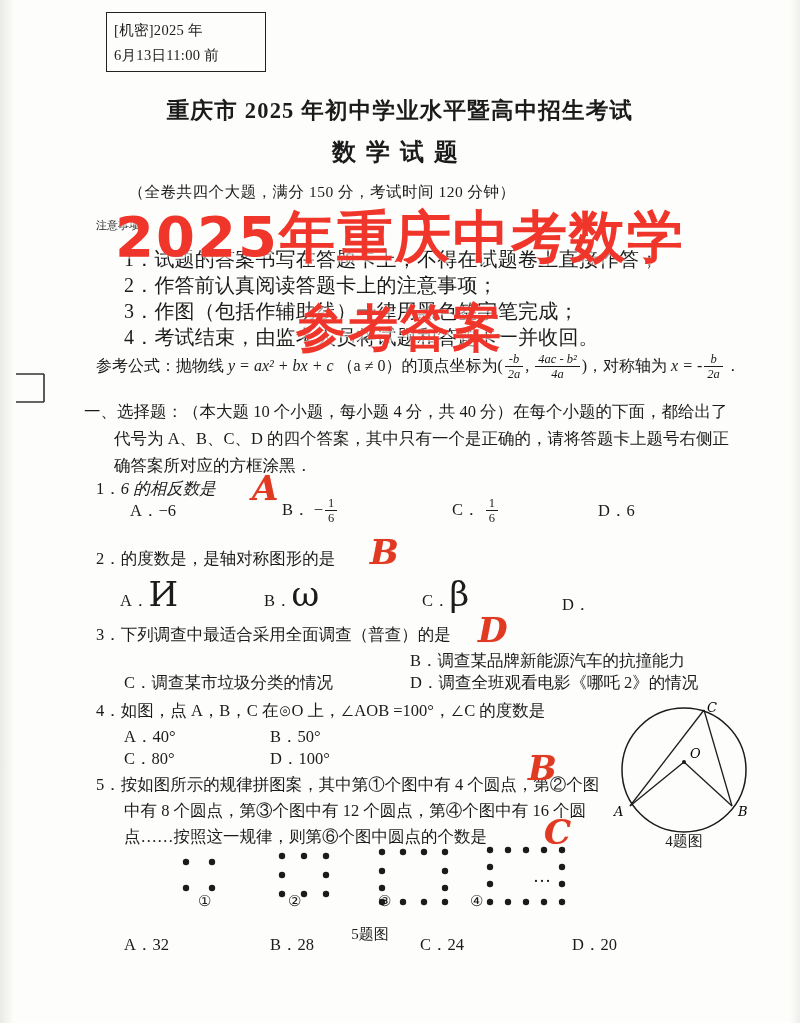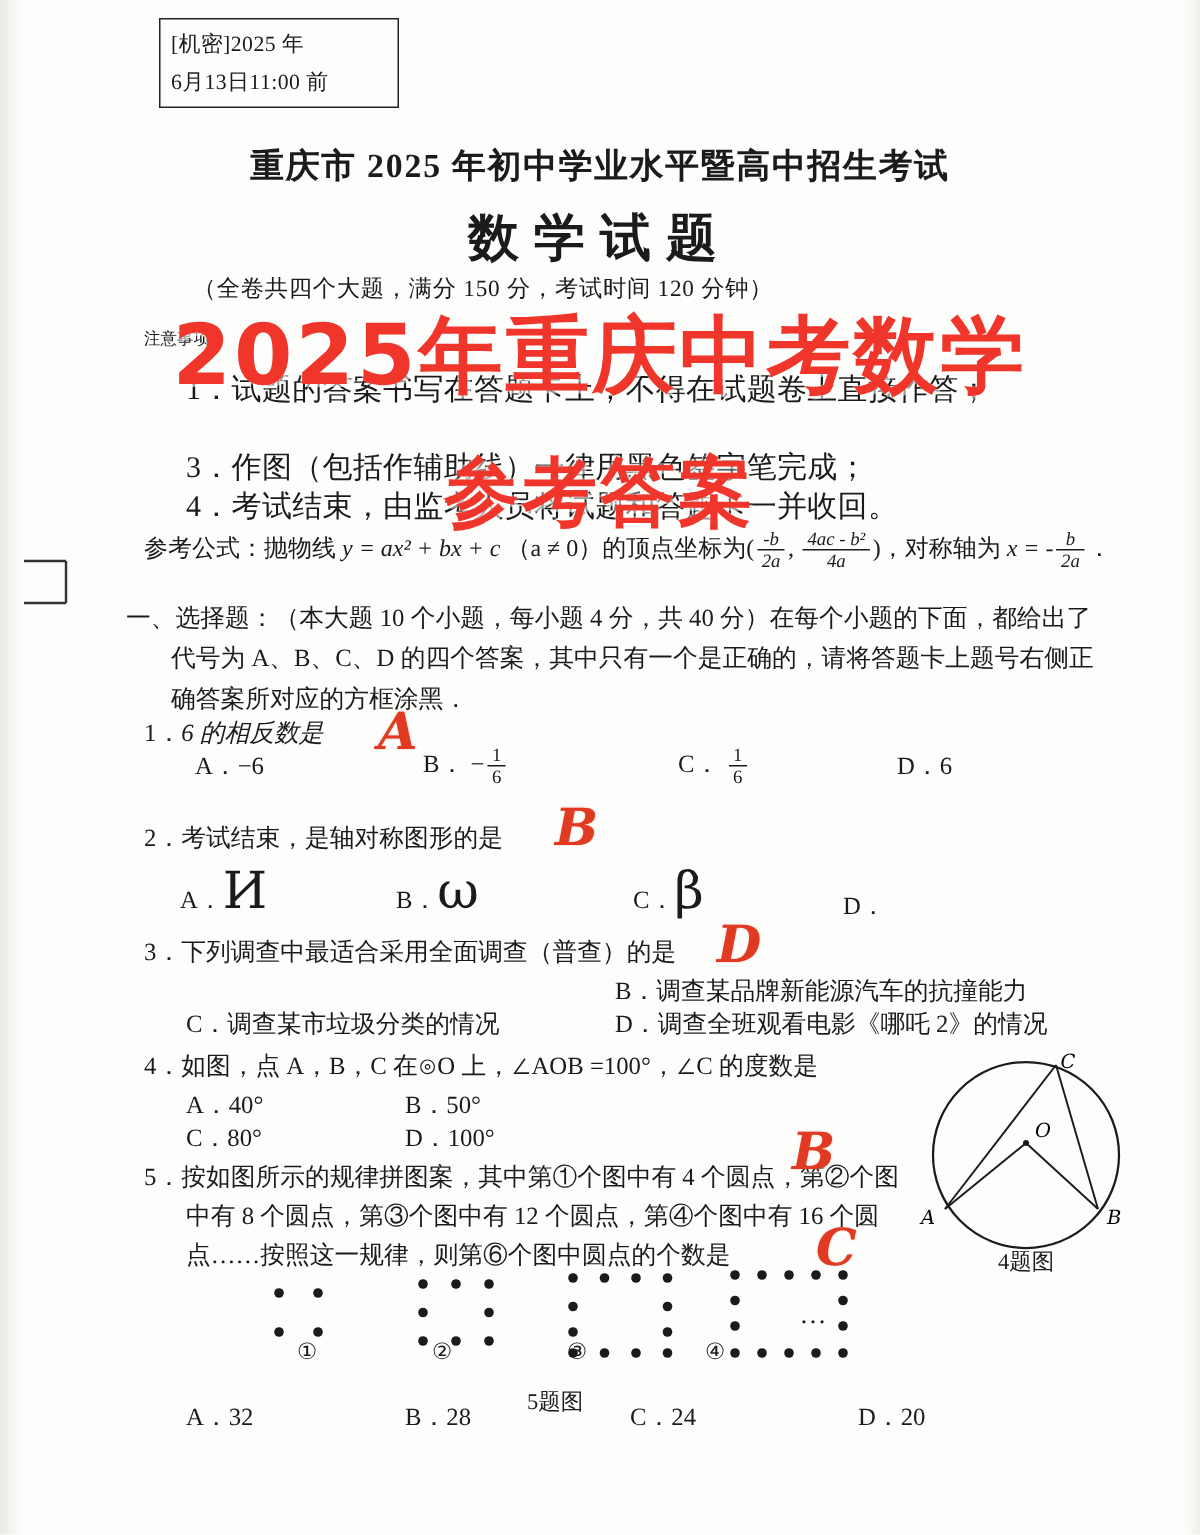--- a/index.html
+++ b/index.html
@@ -35,21 +35,21 @@
     font-size:14.5px;line-height:25px;
     letter-spacing:.3px;
   }
   
   .school-title{
     position:absolute;left:0;top:95px;width:800px;text-align:center;
     font-size:22.5px;font-weight:bold;letter-spacing:1.2px;
   }
   .paper-title{
     position:absolute;left:0;top:136px;width:800px;text-align:center;
-    font-size:34px;font-weight:bold;letter-spacing:10px;
+    font-size:24px;font-weight:bold;letter-spacing:10px;
     font-family:Liberation Sans, sans-serif;
   }
   .subtitle{
     position:absolute;left:0;top:182px;width:644px;text-align:center;
     font-size:15.5px;letter-spacing:.5px;
   }
   
   .notes-head{position:absolute;left:96px;top:218px;font-size:11px;font-weight:normal;}
   .note{position:absolute;font-size:20px;letter-spacing:.2px;}
   .n1{left:124px;top:246px;}
@@ -151,20 +151,21 @@
     <svg class="margin-mark" viewBox="0 0 44 40">
       <path d="M2 6 H30 M30 6 V34 M2 34 H30" fill="none" stroke="#333" stroke-width="1.6"></path>
     </svg>
 
     <div class="school-title">重庆市 2025 年初中学业水平暨高中招生考试</div>
     <div class="paper-title">数学试题</div>
     <div class="subtitle">（全卷共四个大题，满分 150 分，考试时间 120 分钟）</div>
 
     <div class="notes-head">注意事项：</div>
     <div class="note n1">1．试题的答案书写在答题卡上，不得在试题卷上直接作答；</div>
+    <div class="note n2">2．作答前认真阅读答题卡上的注意事项；</div>
     <div class="note n3">3．作图（包括作辅助线）一律用黑色签字笔完成；</div>
     <div class="note n4">4．考试结束，由监考人员将试题和答题卡一并收回。</div>
 
     <div class="formula">
       <span>参考公式：抛物线</span>
       <span class="it">y = ax² + bx + c</span>
       <span>（a ≠ 0）的顶点坐标为</span>(<span class="frac"><span class="num it">-b</span><span class="den it">2a</span></span>,
       <span class="frac"><span class="num it">4ac - b²</span><span class="den it">4a</span></span>)<span>，对称轴为</span>
       <span class="it">x = -</span><span class="frac"><span class="num it">b</span><span class="den it">2a</span></span><span>．</span>
     </div>
@@ -189,21 +190,21 @@
       <span class="opt" style="left:322px;top:-4px;">
         <span>C．</span>
         <span class="frac"><span class="num">1</span><span class="den">6</span></span>
       </span>
       <span class="opt" style="left:468px;top:0;">
         <span>D．</span><span>6</span>
       </span>
     </div>
 
     <div class="q q2">
-      <span>2．</span><span>考试结束，是轴对称图形的是</span>
+      <span>2．</span><span>的度数是，是轴对称图形的是</span>
     </div>
     <div class="opts q2opts">
       <span class="opt" style="left:0;top:4px;">
         <span>A．</span><span class="bigsym">И</span>
       </span>
       <span class="opt" style="left:144px;top:4px;">
         <span>B．</span><span class="bigsym">ω</span>
       </span>
       <span class="opt" style="left:302px;top:4px;">
         <span>C．</span><span class="bigsym">β</span>

